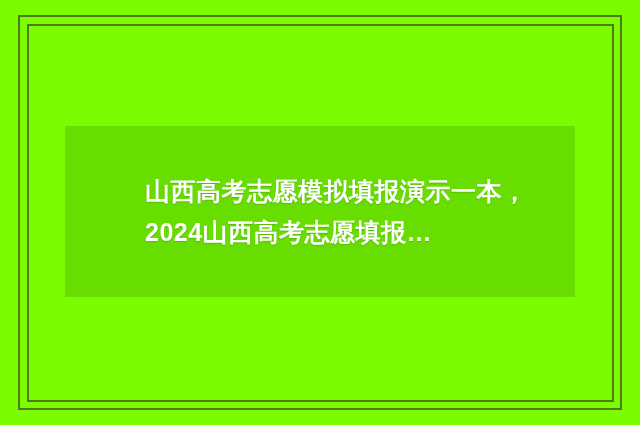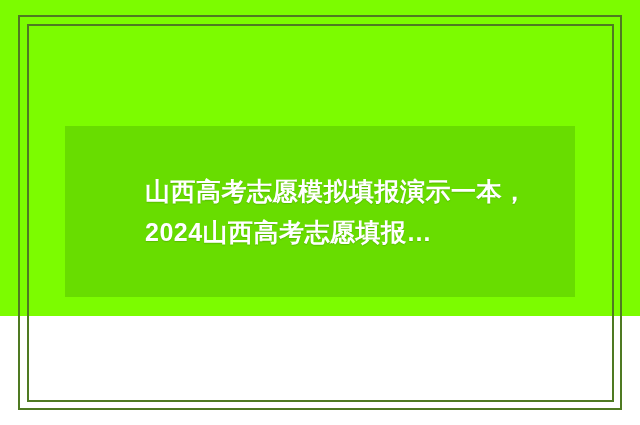--- a/index.html
+++ b/index.html
@@ -9,21 +9,21 @@
   body {
     width: 640px;
     height: 425px;
     overflow: hidden;
     font-family: "Liberation Sans", "DejaVu Sans", sans-serif;
   }
 
   #poster {
     position: relative;
     width: 640px;
-    height: 316px;
+    height: 425px;
     background: #7cfc00;
     box-sizing: border-box;
   }
 
   
   #frame-outer {
     position: absolute;
     left: 18px;
     top: 15px;
     width: 604px;

